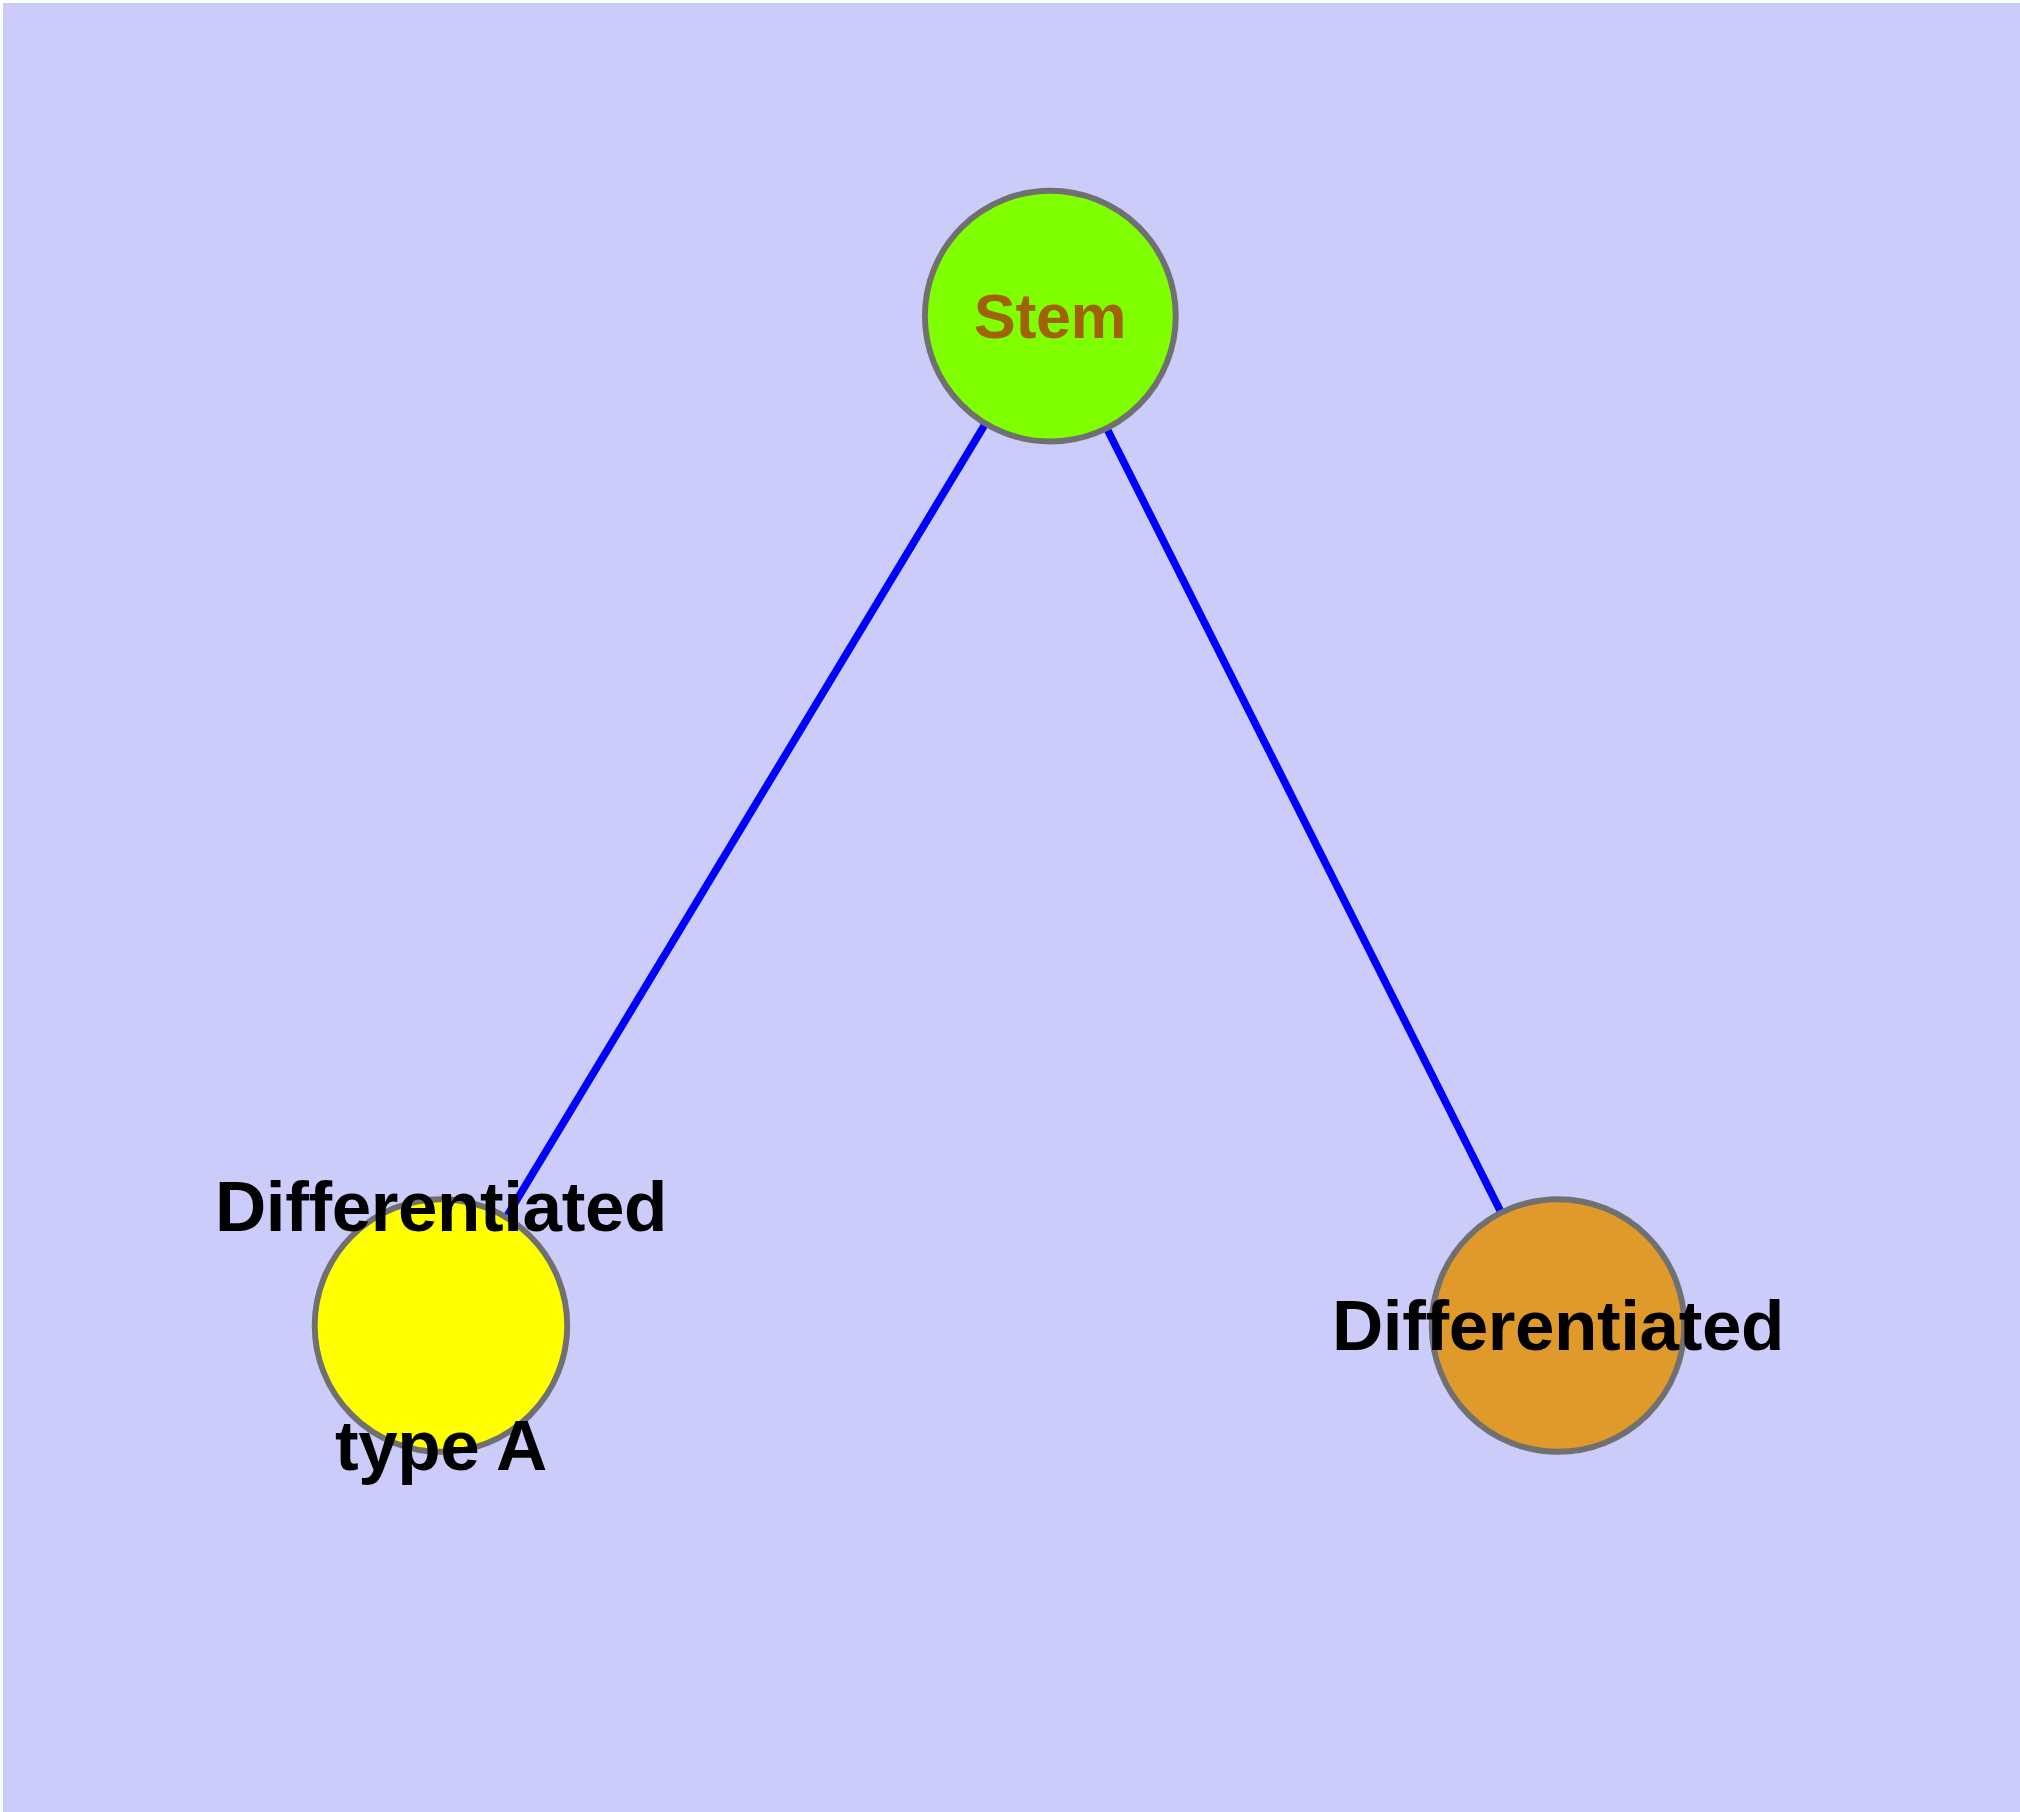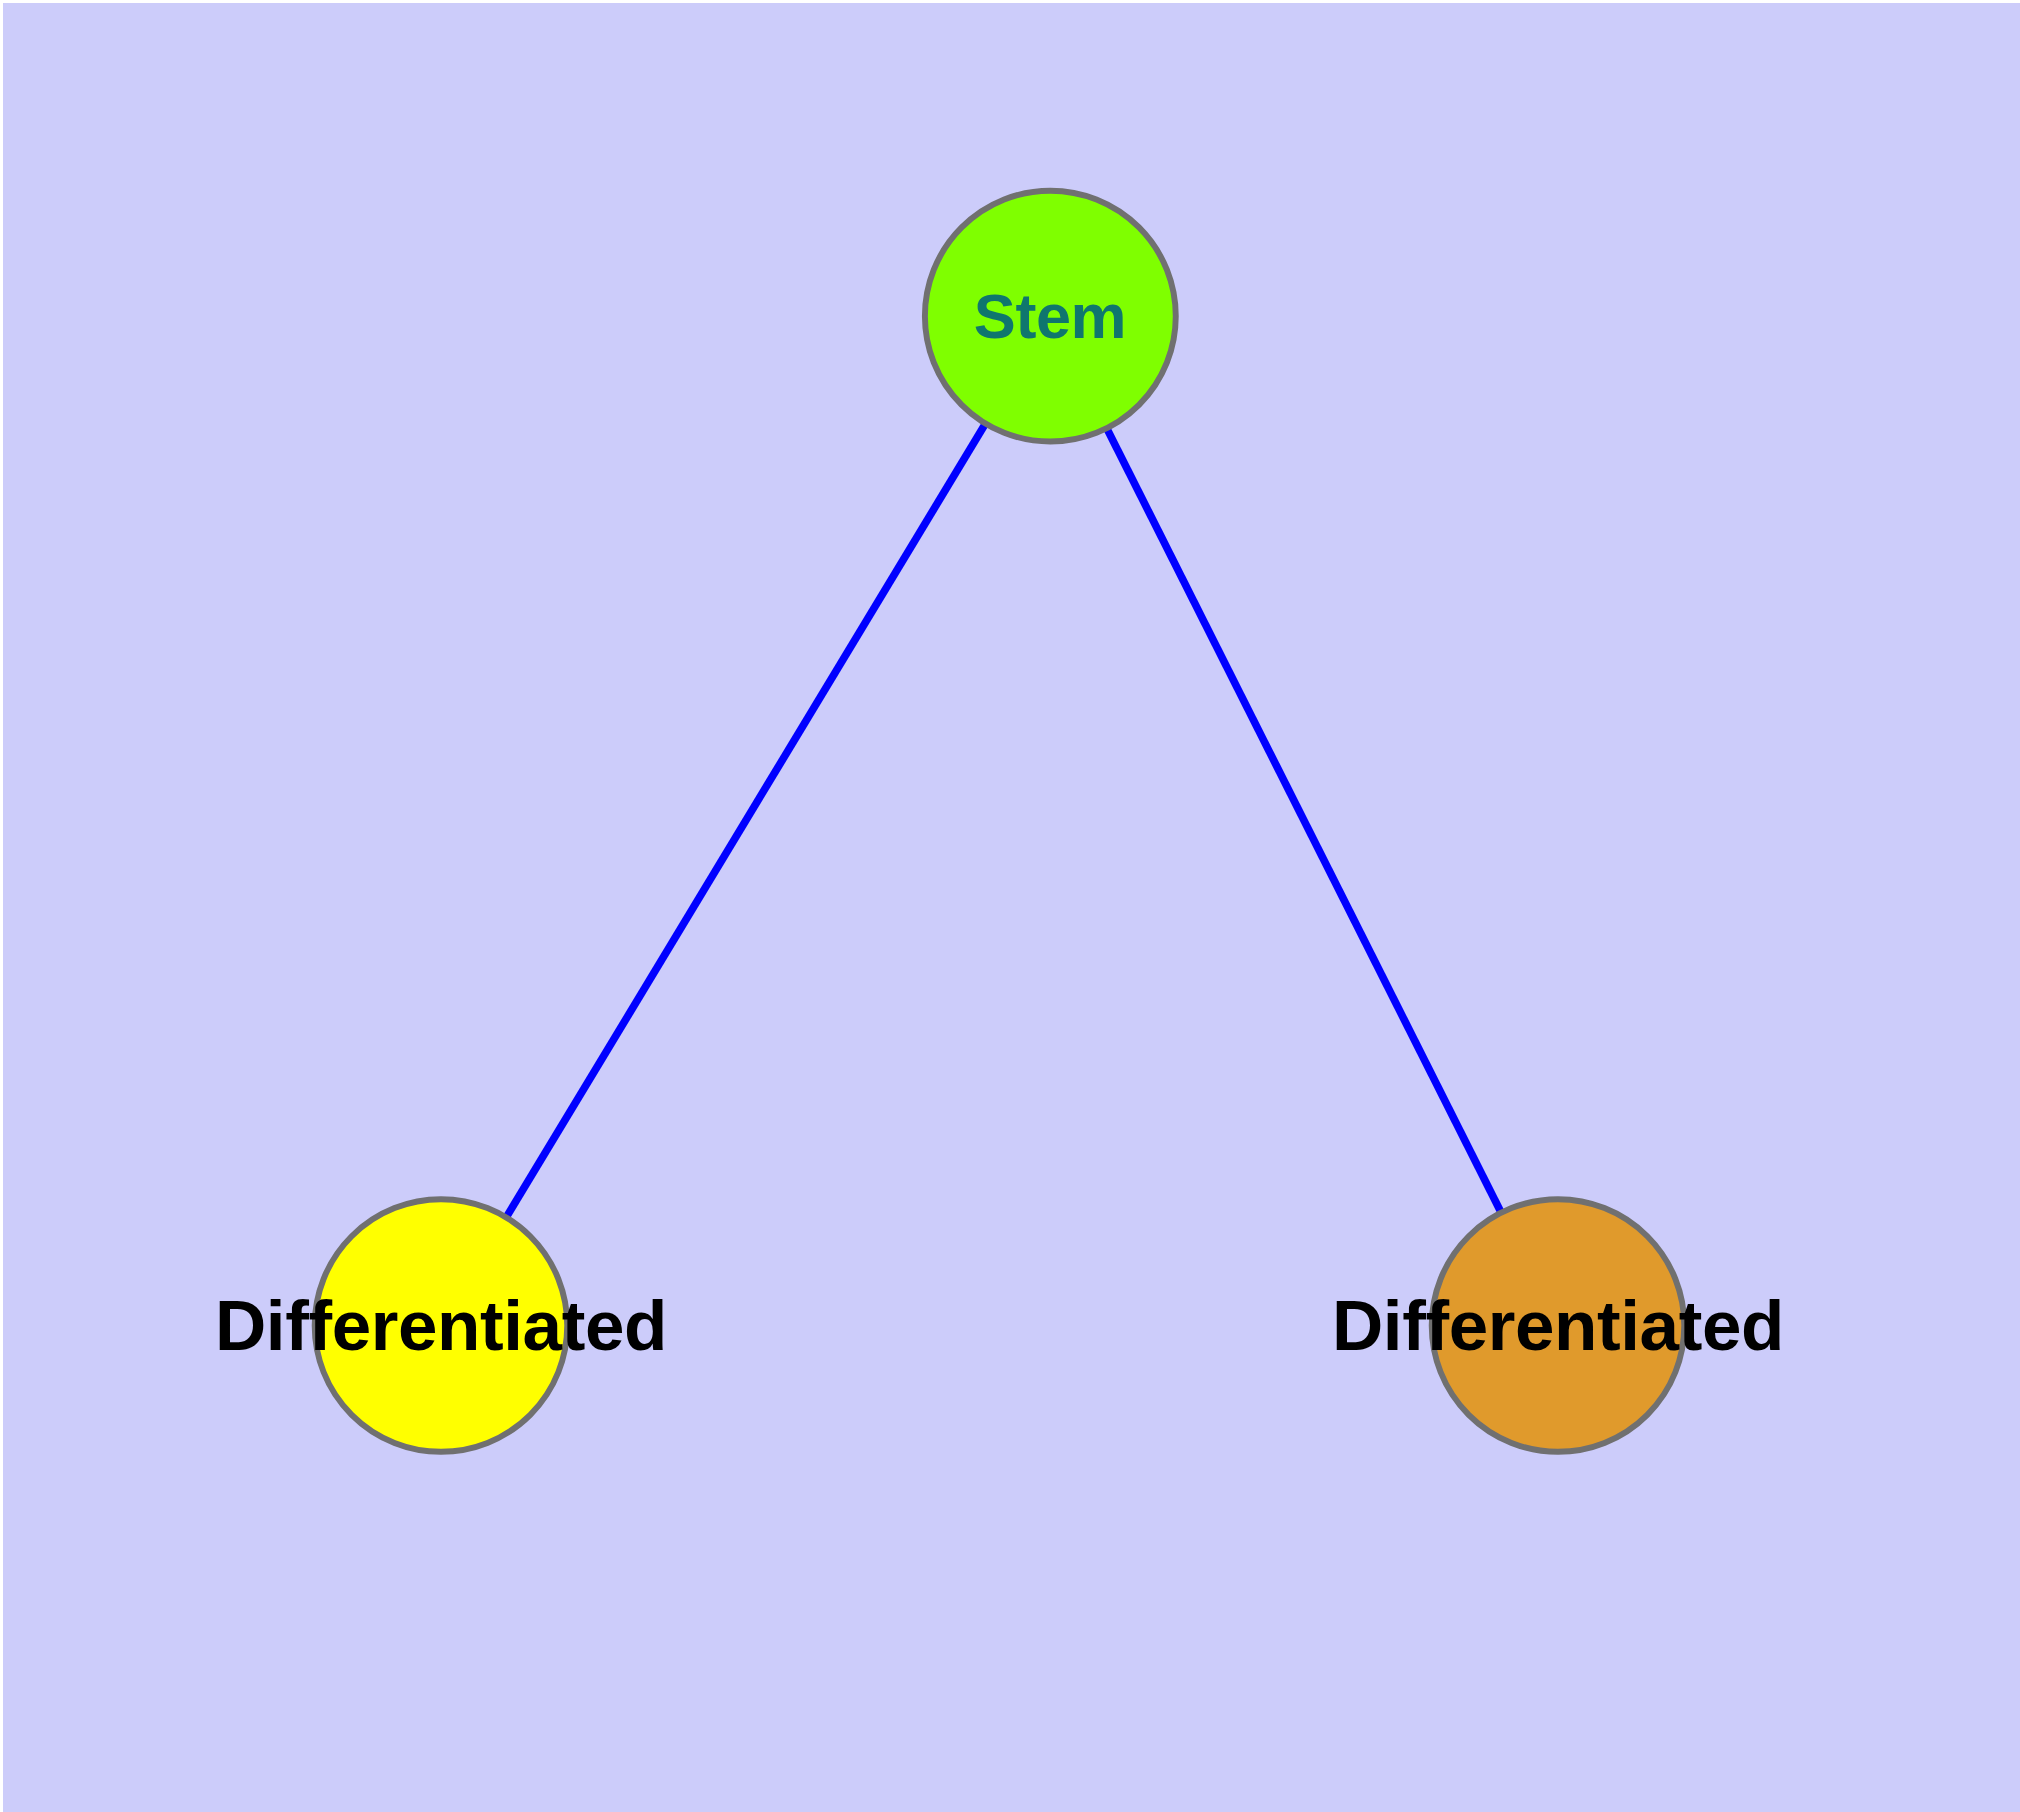--- a/index.html
+++ b/index.html
@@ -68,24 +68,25 @@
       <line class="edge-line" x1="1239" y1="373" x2="520" y2="1564" stroke="#0000ff"></line>
       <line class="edge-line" x1="1239" y1="373" x2="1838" y2="1564" stroke="#0000ff"></line>
     </g>
     <g>
       <circle class="node-circle" cx="1239" cy="373" r="148" fill="#7fff00" stroke="#707070"></circle>
       <circle class="node-circle" cx="520" cy="1564" r="149" fill="#ffff00" stroke="#707070"></circle>
       <circle class="node-circle" cx="1838" cy="1564" r="149" fill="#e09a2c" stroke="#707070"></circle>
     </g>
   </svg>
 
-  <div class="node-label label-stem" style="left: 1050px; top: 316px; color: #0f766e;">Stem</div>
+  <div class="node-label label-stem" style="left: 1050px; top: 316px; color: #a16207;">Stem</div>
 
   <div class="node-label label-diffa" style="left: 441px; top: 1326px; color: rgb(0, 0, 0);">
     <div>Differentiated</div>
+    <div>type A</div>
   </div>
 
   <div class="node-label label-diffb" style="left: 1558px; top: 1326px; color: rgb(0, 0, 0);">
     <div>Differentiated</div>
   </div>
 
 </div>
 
 
 </body></html>

